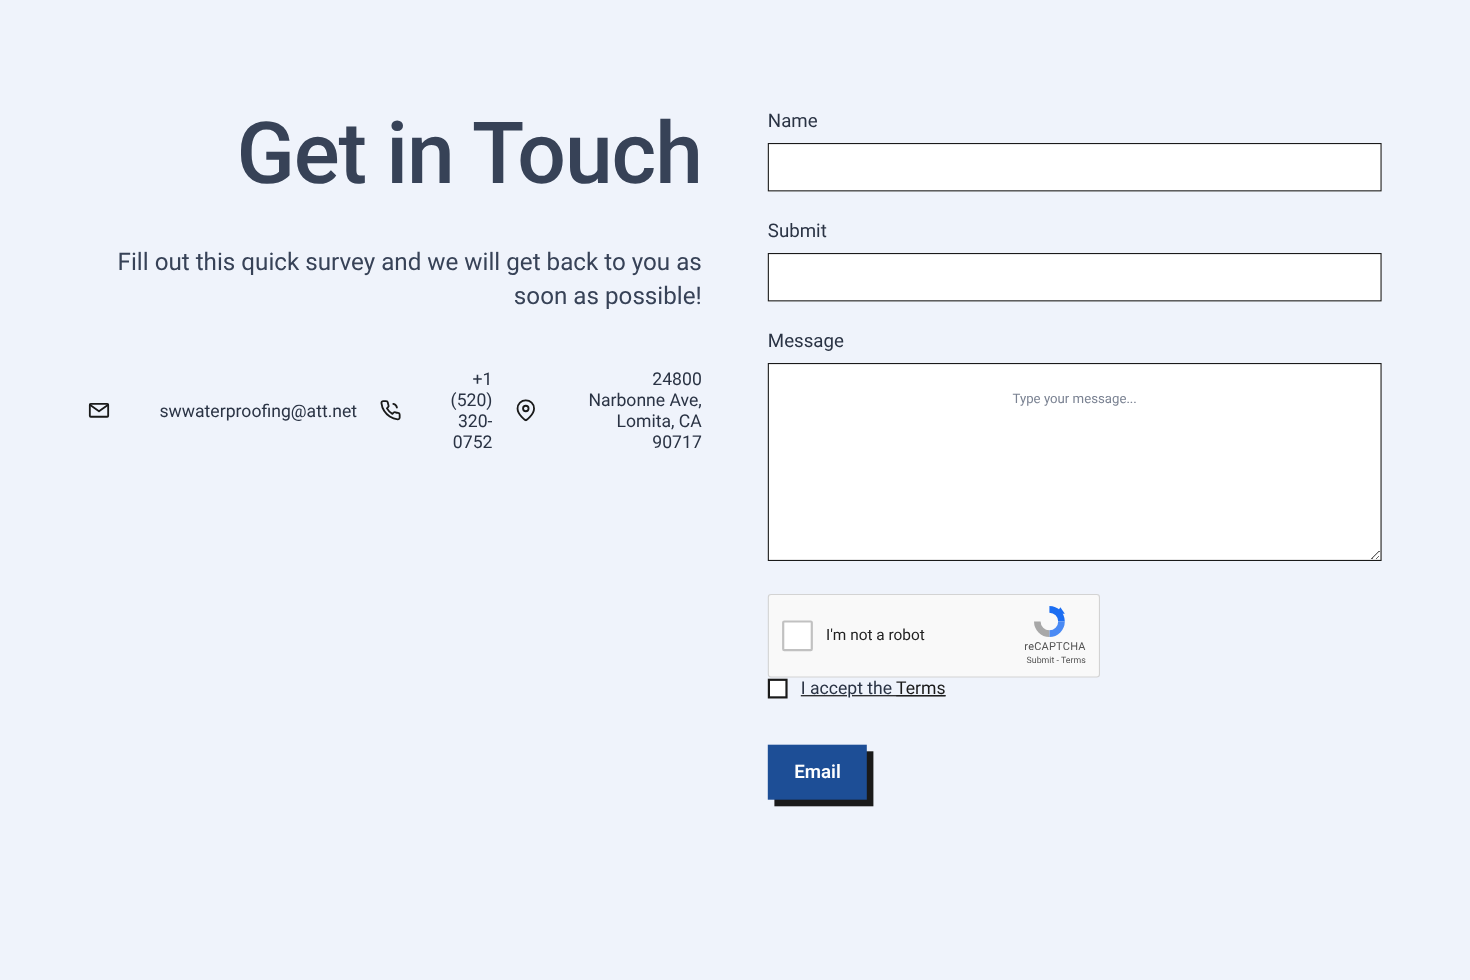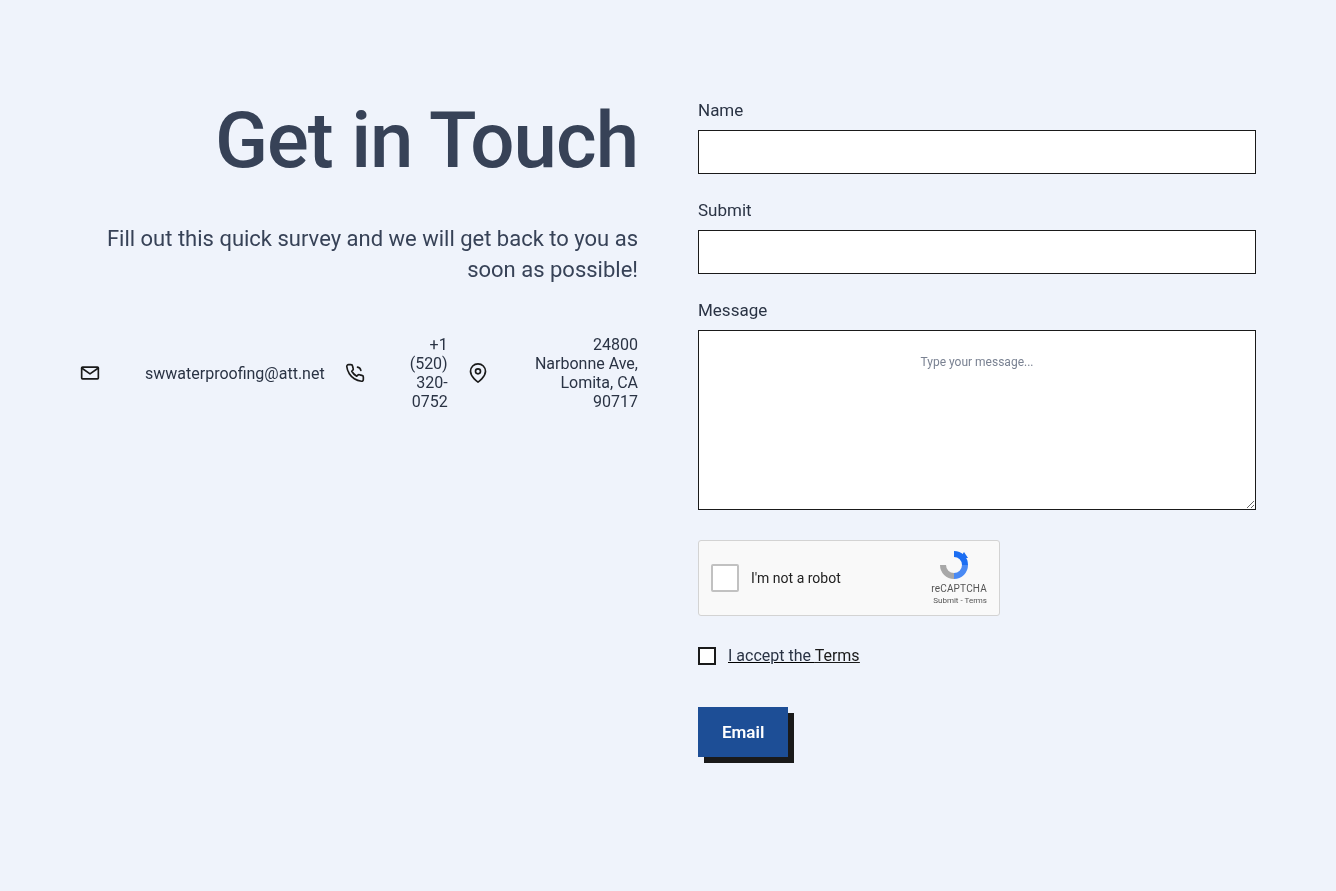--- a/index.html
+++ b/index.html
@@ -101,21 +101,20 @@
     }
     .recaptcha-box {
       width: 302px;
       height: 76px;
       background: #f9f9f9;
       border: 1px solid #d3d3d3;
       border-radius: 3px;
       display: flex;
       align-items: center;
       padding: 0 12px;
-      margin-bottom: 30px;
       position: relative;
     }
     .recaptcha-check {
       width: 28px;
       height: 28px;
       border: 2px solid #c1c1c1;
       background: #ffffff;
       border-radius: 2px;
       margin-right: 12px;
     }

